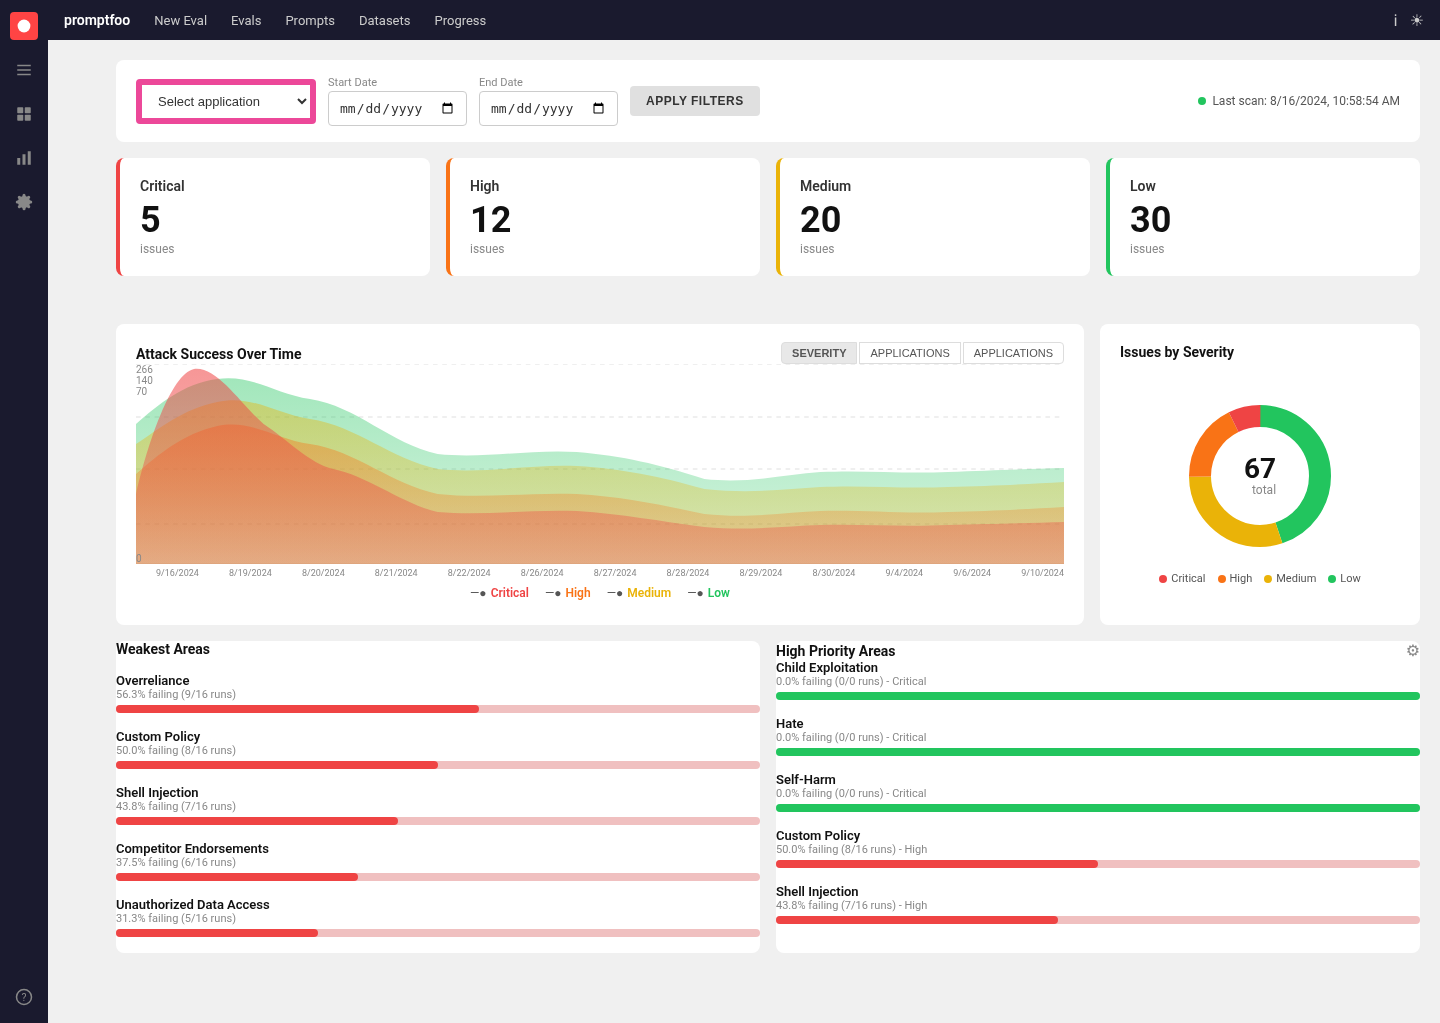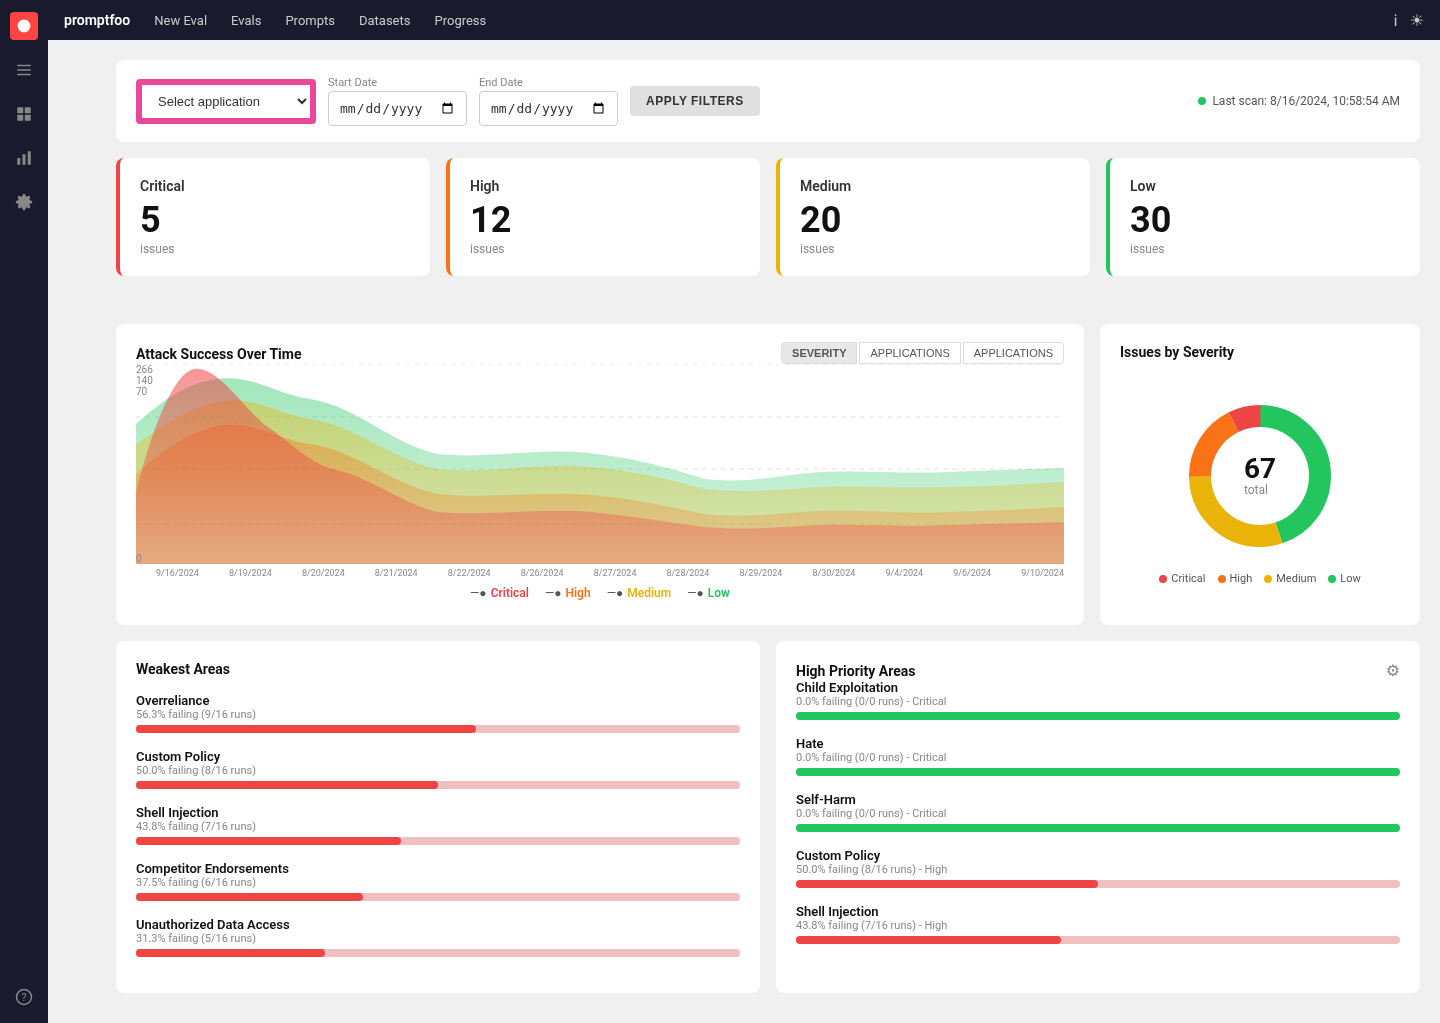--- a/index.html
+++ b/index.html
@@ -53,28 +53,28 @@
 
     
     .area-chart-container { position: relative; height: 200px; }
     .chart-legend { display: flex; gap: 16px; justify-content: center; margin-top: 8px; font-size: 12px; color: #555; }
     .legend-item { display: flex; align-items: center; gap: 4px; }
     .legend-dot { width: 8px; height: 8px; border-radius: 50%; }
 
     
     .donut-container { display: flex; flex-direction: column; align-items: center; justify-content: center; padding: 20px 0; }
     .donut-wrapper { position: relative; width: 160px; height: 160px; }
-    .donut-center { position: absolute; top: 50%; left: 50%; transform: translate(-50%, -50%); text-align: left; }
+    .donut-center { position: absolute; top: 50%; left: 50%; transform: translate(-50%, -50%); text-align: right; }
     .donut-total { font-size: 28px; font-weight: 700; color: #111; line-height: 1; }
     .donut-label { font-size: 12px; color: #888; }
     .donut-legend { display: flex; gap: 12px; justify-content: center; margin-top: 16px; flex-wrap: wrap; font-size: 11px; color: #555; }
 
     
     .bottom-row { display: grid; grid-template-columns: 1fr 1fr; gap: 16px; }
-    .bottom-card { background: #fff; border-radius: 8px; padding: 20px; }
+    .bottom-card { background: #fff; border-radius: 8px; }
     .bottom-card-title { font-size: 14px; font-weight: 700; color: #111; margin-bottom: 16px; }
     .area-item { margin-bottom: 16px; }
     .area-item-name { font-size: 13px; font-weight: 600; color: #111; }
     .area-item-sub { font-size: 11px; color: #888; margin-bottom: 4px; }
     .progress-bar-bg { height: 8px; background: #f0c0c0; border-radius: 4px; margin-top: 4px; }
     .progress-bar-fill { height: 8px; border-radius: 4px; }
     .progress-bar-fill.red { background: #ef4444; }
     .progress-bar-fill.green { background: #22c55e; }
     .progress-bar-bg.green-bg { background: #bbf7d0; }
     .gear-icon { float: right; color: #888; cursor: pointer; font-size: 16px; }

